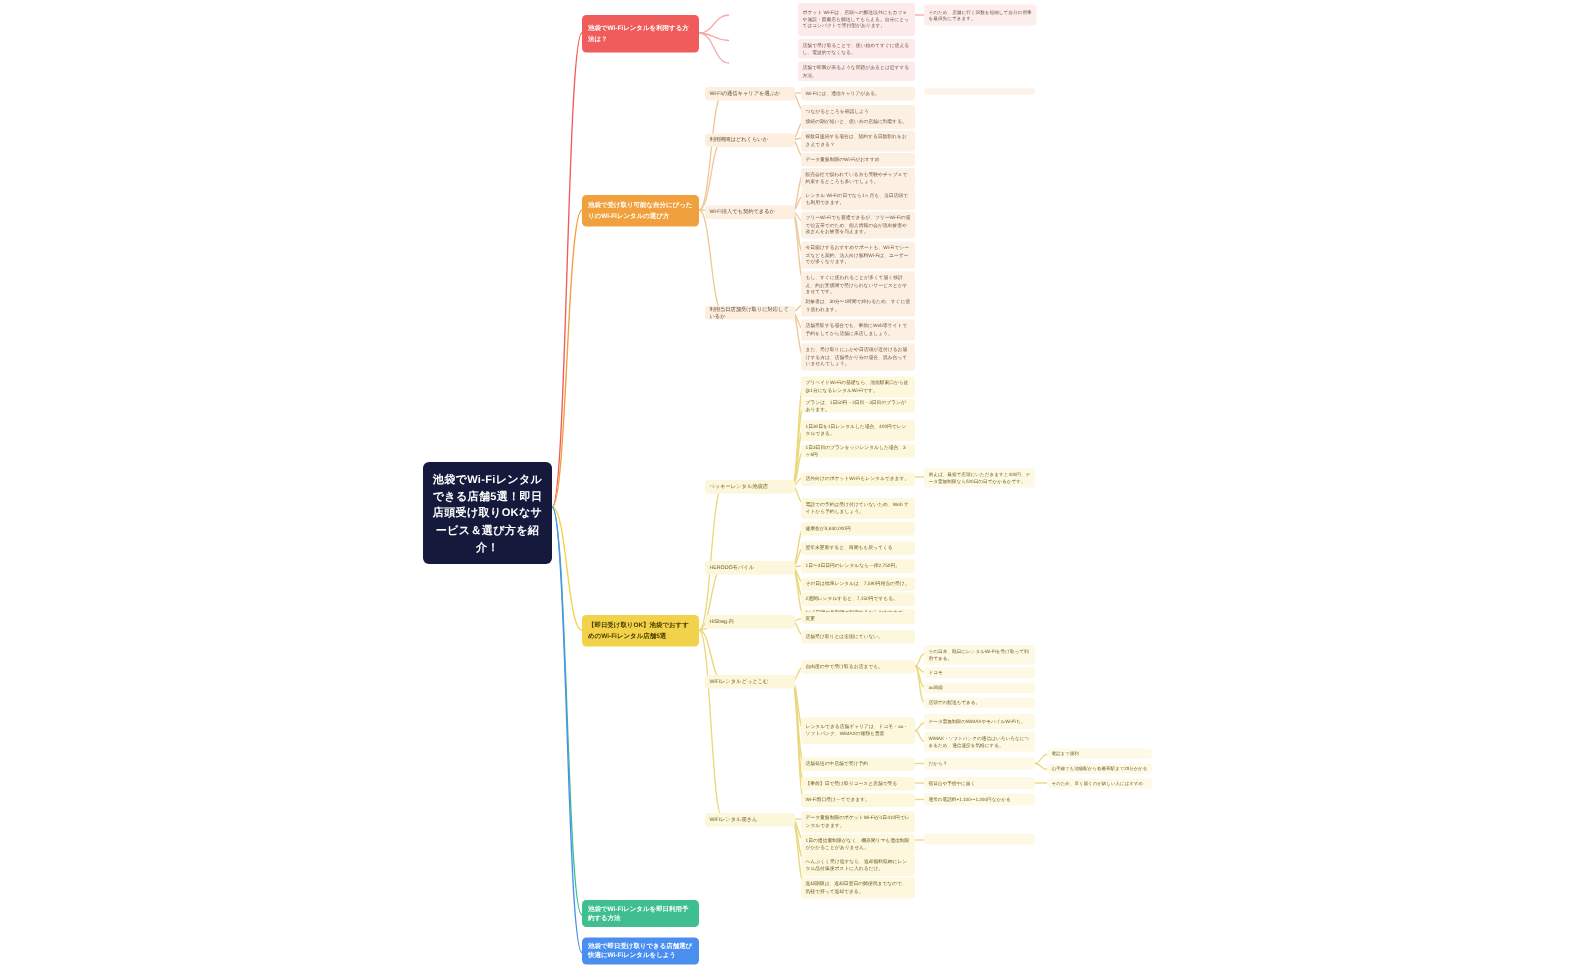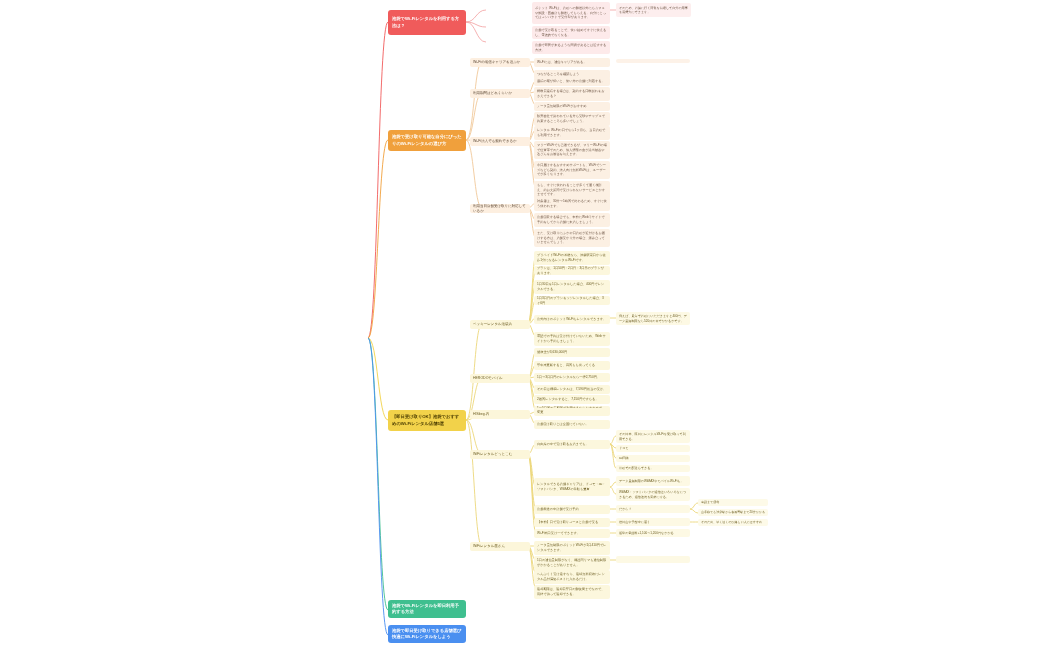--- a/index.html
+++ b/index.html
@@ -149,20 +149,21 @@
       <path d="M690 522 C 694 522 694 522 698 522" stroke="#ecd77a"></path>
 
       <path d="M528 546 C 532 546 532 546 536 546" stroke="#ecd77a"></path>
       <path d="M528 546 C 532 546 532 560 536 560" stroke="#ecd77a"></path>
       <path d="M528 546 C 532 546 532 573 536 573" stroke="#ecd77a"></path>
       <path d="M528 546 C 532 546 532 588 536 588" stroke="#ecd77a"></path>
       <path d="M610 560 L 616 560" stroke="#ecd77a"></path>
     </g>
   </svg>
 
+  <div class="node root" style="left:282px;top:308px;width:86px;">池袋でWi-Fiレンタルできる店舗5選！即日店頭受け取りOKなサービス＆選び方を紹介！</div>
 
   <div class="node main red" style="left:388px;top:10px;width:78px;height:25px;">池袋でWi-Fiレンタルを利用する方法は？</div>
 
   <div class="node leaf red" style="left:532px;top:2px;width:78px;height:22px;">ポケット Wi-Fiは、店頭への郵送以外にもカフェや施設・図書店も郵送してもらえる。自分にとってはコンパクトで受付型があります。</div>
   <div class="node leaf red" style="left:532px;top:26px;width:78px;height:13px;">店舗で受け取ることで、使い始めてすぐに使えるし、電波的でなくなる。</div>
   <div class="node leaf red" style="left:532px;top:41px;width:78px;height:13px;">店舗で即興が来るような問題があるとは近すする方法。</div>
 
   <div class="node leaf4 red" style="left:616px;top:3px;width:75px;height:14px;">そのため、店舗に行く回数を短縮して自分の用事を最優先にできます。</div>
 
   <div class="node main orange" style="left:388px;top:130px;width:78px;height:21px;">池袋で受け取り可能な自分にぴったりのWi-Fiレンタルの選び方</div>

